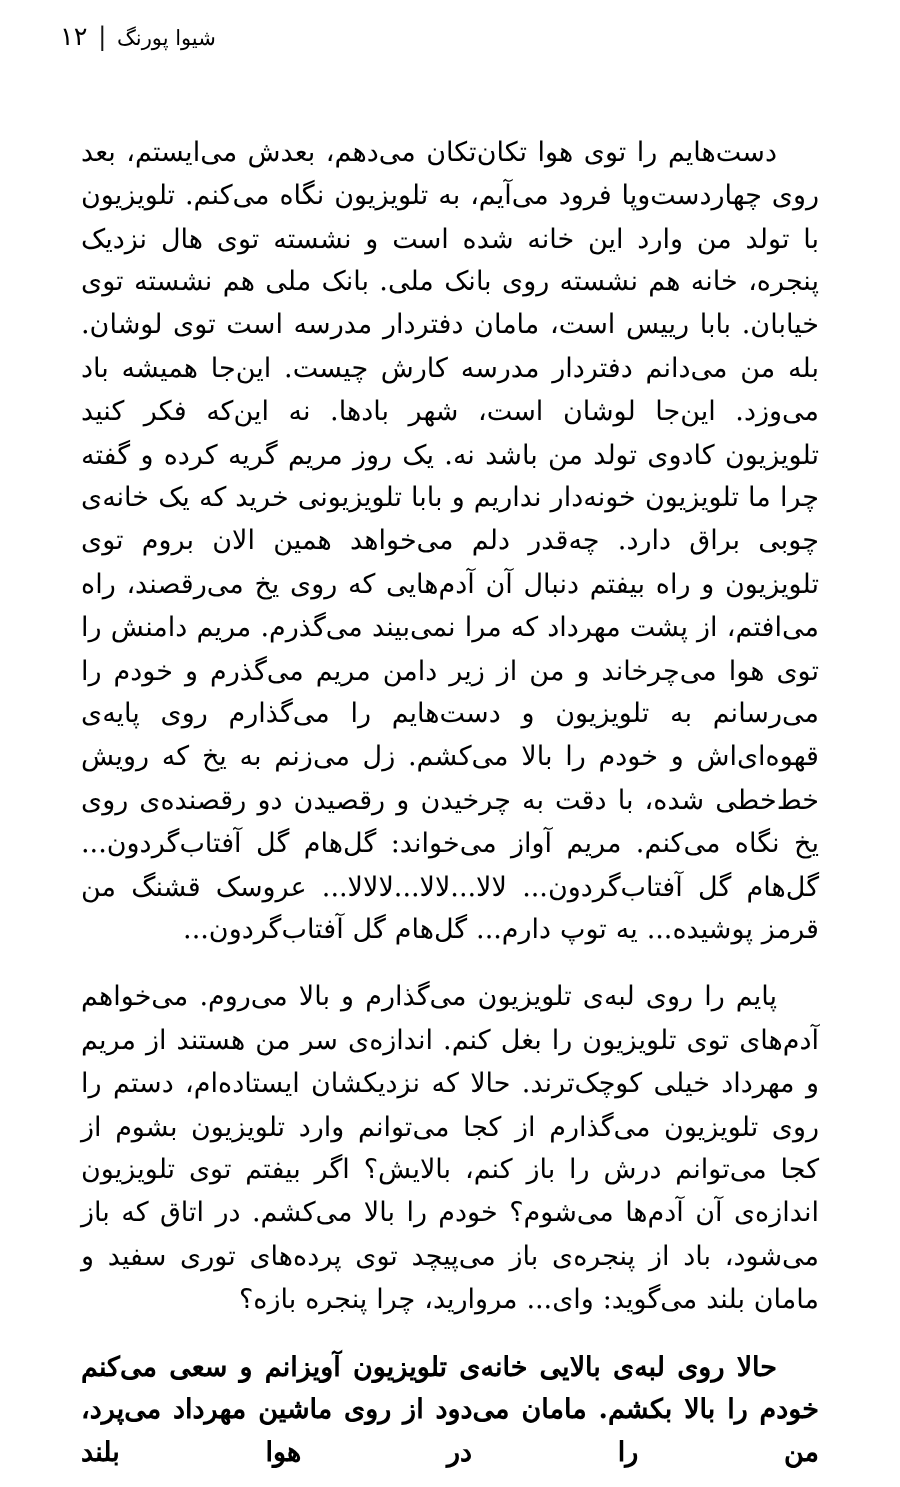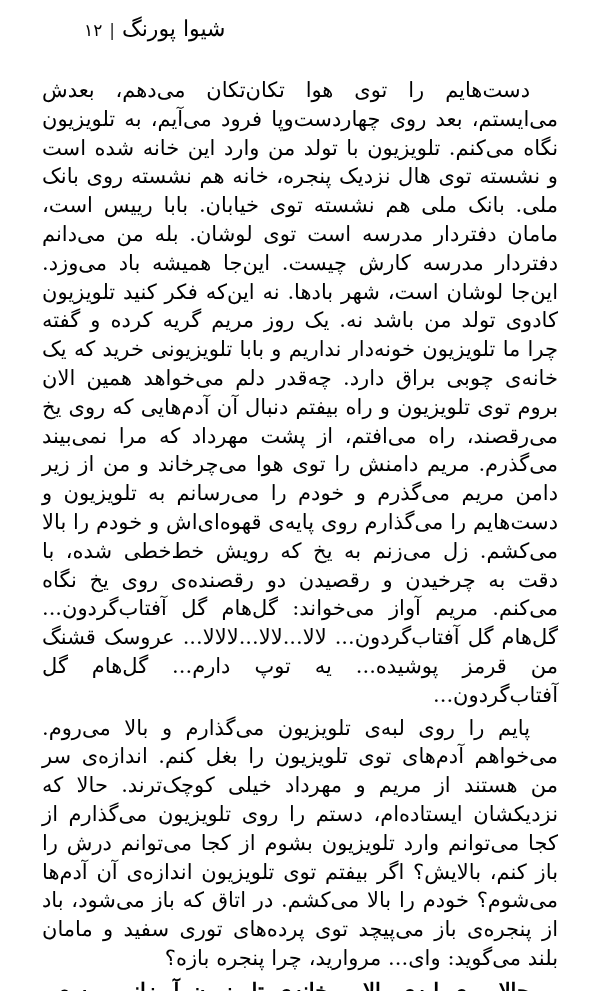--- a/index.html
+++ b/index.html
@@ -33,49 +33,48 @@
     display: flex;
     flex-direction: row;
     justify-content: flex-end;
     align-items: baseline;
     gap: 7px;
   }
 
   .running-head .folio {
     font-size: 17px;
     letter-spacing: 0.5px;
-    margin-left: 44px;
   }
 
   .running-head .rule {
     font-size: 17px;
     opacity: 0.92;
   }
 
   .running-head .author {
-    font-size: 22px;
+    font-size: 14px;
     text-align: right;
   }
 
   
   .textblock {
     position: absolute;
     top: 72px;
     right: 38px;
     width: 524px;
     direction: rtl;
   }
 
   .para {
-    margin: 4px;
+    margin: 16px;
     padding: 0;
     text-align: justify;
     text-justify: inter-word;
     text-align-last: right;
-    font-size: 21px;
+    font-size: 18px;
     line-height: 28.8px;
     text-indent: 28px;
     word-spacing: 0.2px;
     hyphens: none;
   }
 
   
   .para.clipped {
     text-align-last: justify;
     font-weight: bold;

